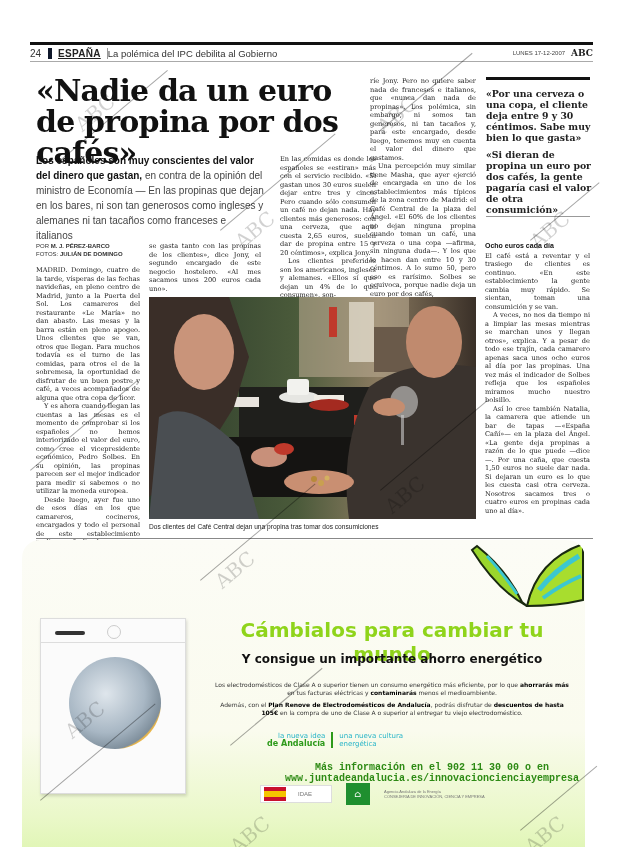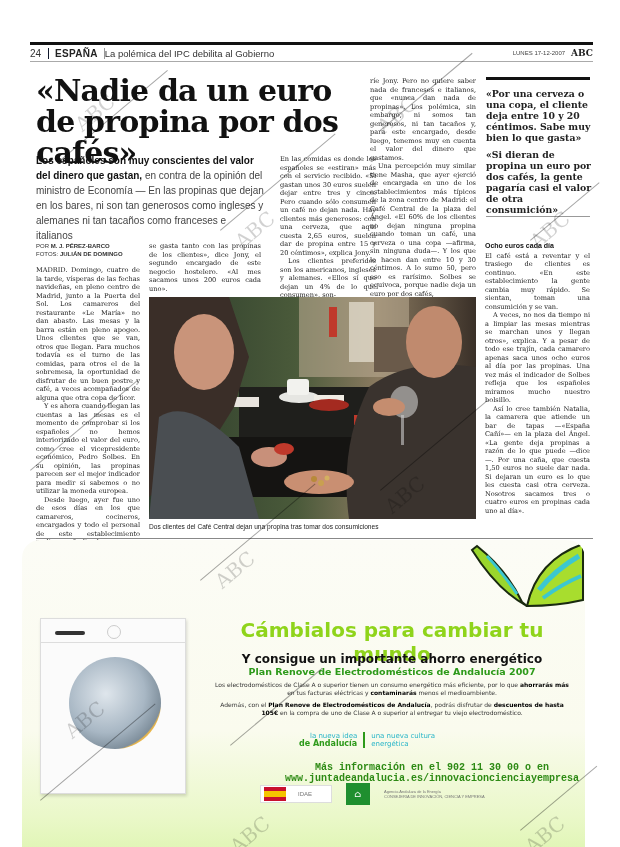--- a/index.html
+++ b/index.html
@@ -3,21 +3,21 @@
 <meta charset="utf-8">
 <style>
   * { box-sizing: border-box; margin: 0; padding: 0; }
   body { width: 620px; height: 847px; background: #ffffff; position: relative; overflow: hidden; font-family: "DejaVu Serif", serif; color: #222; }
   .abs { position: absolute; }
 
   
   .hdr-rule { left: 30px; top: 42px; width: 563px; height: 3px; background: #111; }
   .hdr { left: 30px; top: 45px; width: 563px; height: 16px; font-family: "Liberation Sans", sans-serif; font-size: 9px; display: flex; align-items: center; }
   .hdr .pg { width: 18px; color: #333; font-size: 10px; }
-  .hdr .sec { font-weight: bold; font-size: 10px; padding: 0 6px; border-left: 1px solid #0f172a; border-right: 1px solid #999; letter-spacing: 0.3px; }
+  .hdr .sec { font-weight: bold; font-size: 10px; padding: 0 6px; border-left: 4px solid #0f172a; border-right: 1px solid #999; letter-spacing: 0.3px; text-decoration: underline; }
   .hdr .mid { flex: 1; font-size: 9.5px; color: #333; }
   .hdr .date { font-size: 6px; color: #444; margin-right: 6px; }
   .hdr .abc { font-family: "DejaVu Serif", serif; font-weight: bold; font-size: 9px; }
   .hdr-under { left: 30px; top: 61px; width: 563px; height: 1px; background: #aaa; }
 
   
   .headline { left: 36px; top: 75px; width: 330px; font-family: "DejaVu Serif", serif; font-size: 30px; line-height: 31px; color: #111; letter-spacing: -0.8px; }
 
   
   .deck { left: 36px; top: 153px; width: 228px; font-family: "Liberation Sans", sans-serif; font-size: 10px; line-height: 15px; color: #444; }
@@ -48,21 +48,21 @@
   .body-end { left: 36px; top: 538px; width: 557px; height: 1px; background: #888; }
 
   
   .ad { left: 22px; top: 540px; width: 563px; height: 346px; background: linear-gradient(to bottom, #fcfcf6 0%, #fafbee 55%, #eaf8c9 80%, #d6f3a0 100%); overflow: hidden; border-radius: 18px; }
   .ad-title { left: 210px; top: 78px; width: 320px; text-align: center; font-family: "DejaVu Sans", sans-serif; font-weight: bold; font-size: 20px; color: #8fd41b; letter-spacing: 0px; }
   .ad-sub { left: 200px; top: 112px; width: 340px; text-align: center; font-family: "DejaVu Sans", sans-serif; font-weight: bold; font-size: 12px; color: #111; }
   .ad-plan { left: 180px; top: 126px; width: 380px; text-align: center; font-family: "DejaVu Sans", sans-serif; font-weight: bold; font-size: 9.5px; color: #2d9a1a; }
   .ad-body { left: 190px; top: 141px; width: 360px; font-family: "DejaVu Sans", sans-serif; font-size: 6px; line-height: 7.5px; color: #333; text-align: center; }
   .ad-body b { color: #000; }
   .ad-body p + p { margin-top: 5px; }
-  .ad-tag { left: 245px; top: 192px; width: 200px; display: flex; justify-content: center; gap: 6px; font-family: "DejaVu Sans", sans-serif; font-size: 7px; line-height: 8px; }
+  .ad-tag { left: 245px; top: 192px; width: 200px; display: flex; justify-content: flex-start; gap: 6px; font-family: "DejaVu Sans", sans-serif; font-size: 7px; line-height: 8px; }
   .ad-tag .l { color: #28b5c8; text-align: right; }
   .ad-tag .l b { color: #2d9a1a; font-size: 8px; }
   .ad-tag .sep { width: 2px; background: #2d9a1a; }
   .ad-tag .r { color: #28b5c8; }
   .ad-info { left: 180px; top: 222px; width: 380px; text-align: center; font-family: Liberation Mono, monospace; font-weight: bold; font-size: 10px; color: #2d8a14; margin-left: 40px; }
   .ad-logos { left: 238px; top: 243px; display: flex; align-items: center; gap: 14px; }
   .logo-gov { width: 72px; height: 18px; background: #fff; border: 1px solid #ddd; display: flex; align-items: center; }
   .logo-gov .flag { width: 22px; height: 14px; margin-left: 3px; background: linear-gradient(to bottom, #c8102e 0 25%, #f5c400 25% 75%, #c8102e 75%); }
   .logo-gov .idae { font-family: "Liberation Sans", sans-serif; font-size: 6px; color: #777; margin-left: 12px; }
   .logo-junta { width: 24px; height: 22px; background: #1f8f2f; display: flex; align-items: center; justify-content: center; color: #fff; font-size: 9px; }
@@ -121,21 +121,21 @@
   <p>Los clientes preferidos son los americanos, ingleses y alemanes. «Ellos sí que dejan un 4% de lo que consumen», son-</p>
 </div>
 
 <div class="abs col c4">
   <p>ríe Jony. Pero no quiere saber nada de franceses e italianos, que «nunca dan nada de propinas». Los polémica, sin embargo, ni somos tan generosos, ni tan tacaños y, para este encargado, desde luego, tenemos muy en cuenta el valor del dinero que gastamos.</p>
   <p>Una percepción muy similar tiene Masha, que ayer ejerció de encargada en uno de los establecimientos más típicos de la zona centro de Madrid: el Café Central de la plaza del Ángel. «El 60% de los clientes no dejan ninguna propina cuando toman un café, una cerveza o una copa —afirma, sin ninguna duda—. Y los que lo hacen dan entre 10 y 30 céntimos. A lo sumo 50, pero eso es rarísimo. Solbes se equivoca, porque nadie deja un euro por dos cafés,</p>
 </div>
 
 <div class="abs pq-rule"></div>
 <div class="abs pq">
-  <p>«Por una cerveza o una copa, el cliente deja entre 10 y 20 céntimos. Sabe muy bien lo que gasta»</p>
+  <p>«Por una cerveza o una copa, el cliente deja entre 9 y 30 céntimos. Sabe muy bien lo que gasta»</p>
   <p>«Si dieran de propina un euro por dos cafés, la gente pagaría casi el valor de otra consumición»</p>
 </div>
 <div class="abs pq-end"></div>
 
 <div class="abs col c5">
   <div class="subhead">Ocho euros cada día</div>
   <p>El café está a reventar y el trasiego de clientes es continuo. «En este establecimiento la gente cambia muy rápido. Se sientan, toman una consumición y se van.</p>
   <p style="text-indent:8px">A veces, no nos da tiempo ni a limpiar las mesas mientras se marchan unos y llegan otros», explica. Y a pesar de todo ese trajín, cada camarero apenas saca unos ocho euros al día por las propinas. Una vez más el indicador de Solbes refleja que los españoles miramos mucho nuestro bolsillo.</p>
   <p style="text-indent:8px">Así lo cree también Natalia, la camarera que atiende un bar de tapas —«España Cañí»— en la plaza del Ángel. «La gente deja propinas a razón de lo que puede —dice—. Por una caña, que cuesta 1,50 euros no suele dar nada. Si dejaran un euro es lo que les cuesta casi otra cerveza. Nosotros sacamos tres o cuatro euros en propinas cada uno al día».</p>
 </div>
@@ -194,21 +194,20 @@
   <svg class="abs butterfly" viewBox="0 0 118 72">
     <path d="M10 6 Q40 30 55 62 L60 66 Q30 50 5 10 Z" fill="#9ad62c" stroke="#1a2a10" stroke-width="2"></path>
     <path d="M60 66 Q70 20 116 4 L116 60 Q90 66 60 66 Z" fill="#a8dd2e" stroke="#1a2a10" stroke-width="2"></path>
     <path d="M72 50 Q88 30 112 16" stroke="#3cc7d0" stroke-width="5" fill="none"></path>
     <path d="M76 58 Q95 44 114 36" stroke="#3cc7d0" stroke-width="4" fill="none"></path>
     <path d="M20 16 Q35 32 50 54" stroke="#3cc7d0" stroke-width="3" fill="none"></path>
   </svg>
 
   <div class="abs ad-title">Cámbialos para cambiar tu mundo</div>
   <div class="abs ad-sub">Y consigue un importante ahorro energético</div>
-  <div class="abs ad-plan">Plan Renove de Electrodomésticos de Andalucía 2007</div>
   <div class="abs ad-body">
     <p><span>Los electrodomésticos de Clase A o superior tienen un consumo energético más eficiente, por lo que </span><b>ahorrarás más</b><span> en tus facturas eléctricas y </span><b>contaminarás</b><span> menos el medioambiente.</span></p>
     <p><span>Además, con el </span><b>Plan Renove de Electrodomésticos de Andalucía</b><span>, podrás disfrutar de </span><b>descuentos de hasta 105€</b><span> en la compra de uno de Clase A o superior al entregar tu viejo electrodoméstico.</span></p>
   </div>
   <div class="abs ad-tag">
     <div class="l"><div>la nueva idea</div><b>de Andalucía</b></div>
     <div class="sep"></div>
     <div class="r">
         <div>una nueva cultura</div>
         <div>energética</div>

